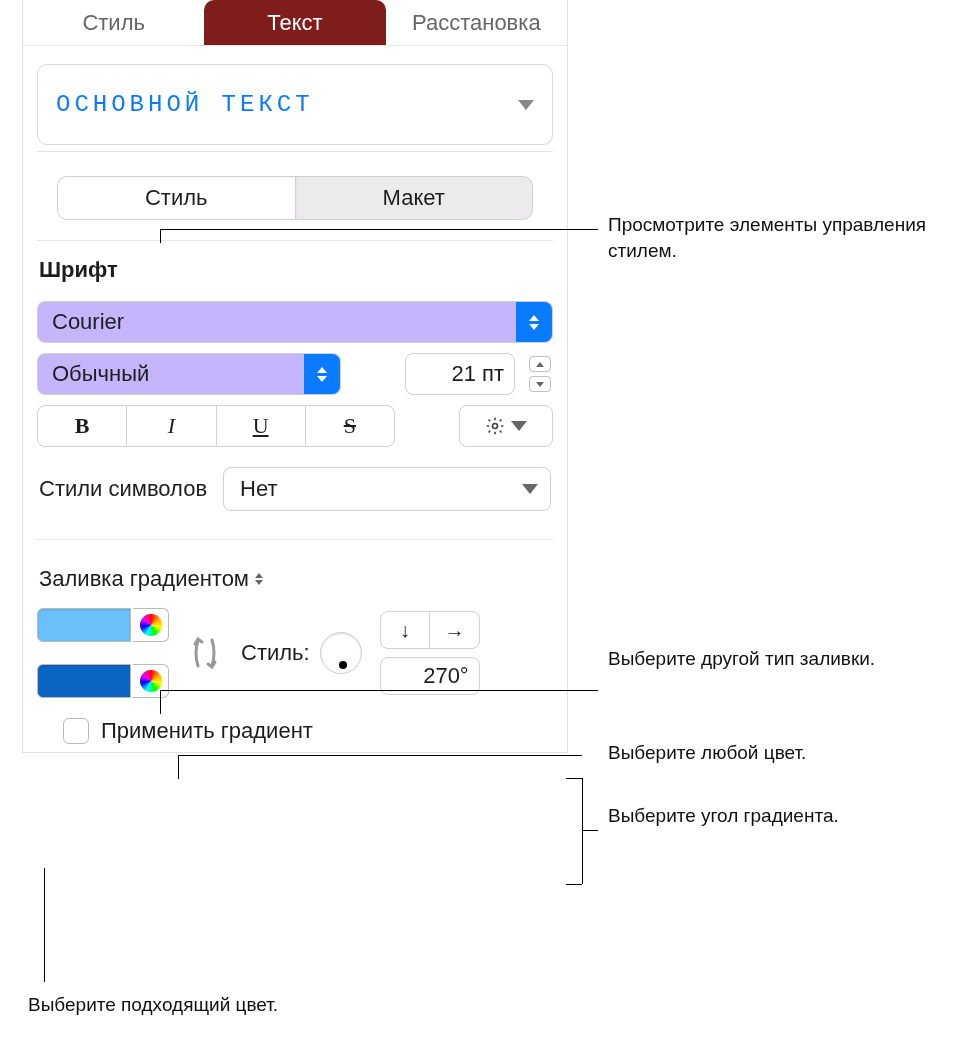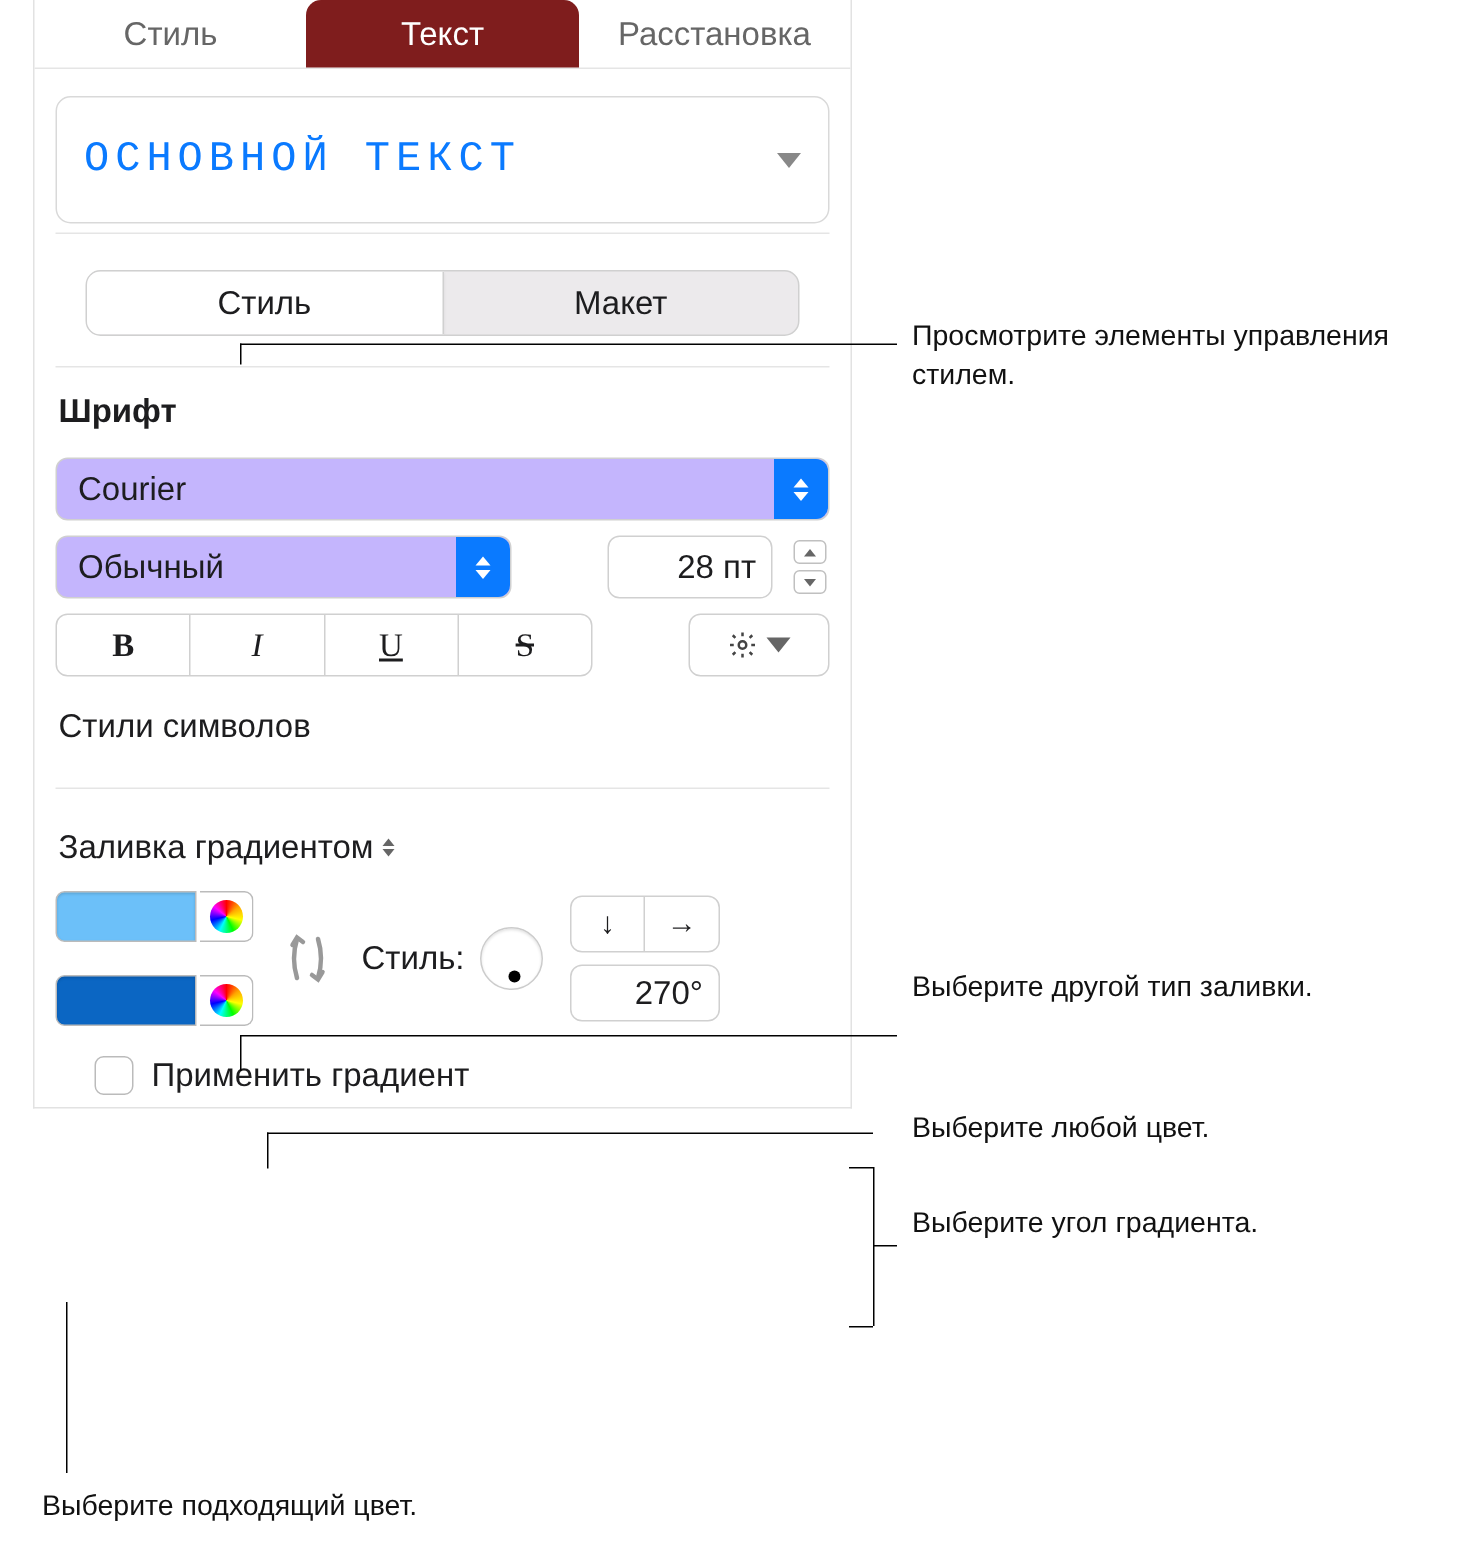--- a/index.html
+++ b/index.html
@@ -46,21 +46,21 @@
     border: 1px solid #d9d9d9;
     border-radius: 10px;
     padding: 26px 18px;
     display: flex;
     align-items: center;
     justify-content: space-between;
   }
   .style-name-text {
     font-family: "Courier New", Courier, monospace;
     letter-spacing: 4px;
-    font-size: 28px;
+    font-size: 24px;
     color: #0a7aff;
   }
   .chev-down {
     width: 0; height: 0;
     border-left: 8px solid transparent;
     border-right: 8px solid transparent;
     border-top: 10px solid #888;
   }
   .divider { height: 1px; background: #e5e5e5; margin: 0 14px; }
   .seg-wrap { padding: 24px 34px 20px; }
@@ -285,21 +285,21 @@
     <div class="row">
       <div class="select" style="flex:1">
         <span>Обычный</span>
         <div class="select-end">
           <div class="tri-up-s"></div>
             <div class="tri-dn-s"></div>
         </div>
       </div>
       <div style="width:40px"></div>
       <div class="size-field">
-        <span>28 пт</span>
+        <span>21 пт</span>
       </div>
       <div class="stepper">
         <div class="step-btn">
             <div class="tri-up-g"></div>
           </div>
         <div class="step-btn">
             <div class="tri-dn-g"></div>
           </div>
       </div>
     </div>
@@ -316,20 +316,24 @@
         <svg class="gear" viewBox="0 0 24 24" fill="none" stroke="#444" stroke-width="2">
           <circle cx="12" cy="12" r="3"></circle>
           <path d="M12 2v3M12 19v3M4.2 4.2l2.1 2.1M17.7 17.7l2.1 2.1M2 12h3M19 12h3M4.2 19.8l2.1-2.1M17.7 6.3l2.1-2.1"></path>
         </svg>
         <span class="chev-down" style="border-top-color:#666"></span>
       </div>
     </div>
 
     <div class="char-row">
       <span>Стили символов</span>
+      <div class="char-select">
+        <span>Нет</span>
+        <span class="chev-down" style="border-top-color:#666"></span>
+      </div>
     </div>
   </div>
 
   <div class="divider"></div>
 
   <div class="fill-section">
     <div class="fill-label-row">
       <span>Заливка градиентом</span>
       <div class="updown">
         <div class="tri-up-g"></div>

